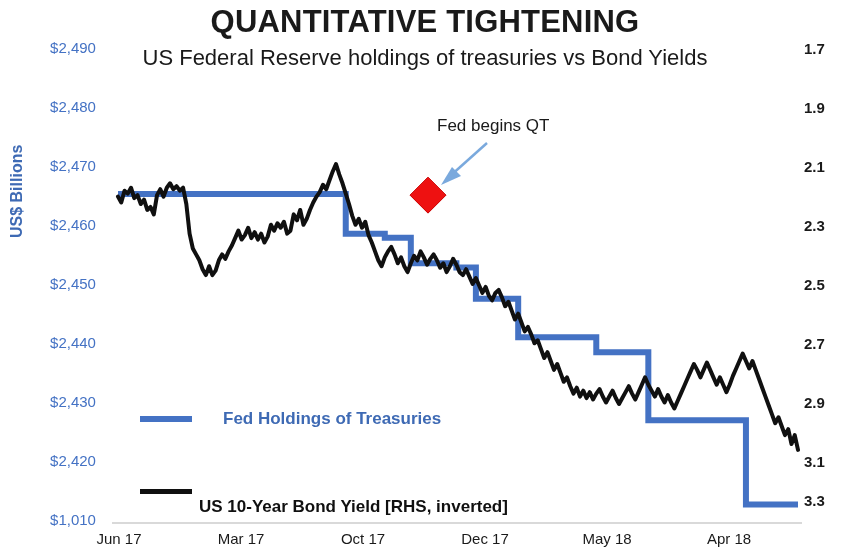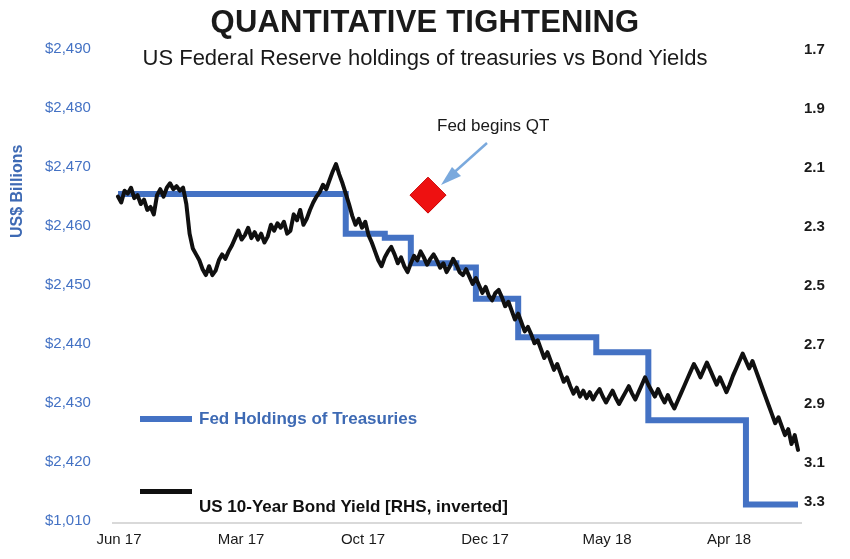--- a/index.html
+++ b/index.html
@@ -65,23 +65,23 @@
 
   
   .tick-label {
     position: absolute;
     font-size: 15px;
     white-space: nowrap;
     line-height: 1;
   }
   .tick-left {
     color: #4472c4;
-    text-align: left;
+    text-align: center;
     width: 70px;
-    left: 45px;
+    left: 38px;
   }
   .tick-right {
     color: #1a1a1a;
     font-weight: bold;
     text-align: right;
     left: 804px;
   }
   .tick-x {
     color: #1a1a1a;
     font-size: 15px;
@@ -121,21 +121,21 @@
     display: inline-block;
     width: 52px;
     height: 5px;
     margin-right: 7px;
     flex: 0 0 auto;
   }
   .legend-text {
     font-size: 17px;
     font-weight: bold;
   }
-  #legend-fed { left: 140px; top: 409px; }
+  #legend-fed { left: 140px; top: 409px; gap: 24px; }
   #legend-fed .legend-swatch { background: #4472c4; height: 6px; }
   #legend-fed .legend-text { color: #3e6ab4; }
   #legend-yield { left: 140px; top: 465px; }
   #legend-yield .legend-swatch { background: #101010; height: 5px; }
   #legend-yield .legend-text { color: #101010; margin-top: 32px; }
 </style>
 </head>
 <body>
 
 <div id="chart-root">

